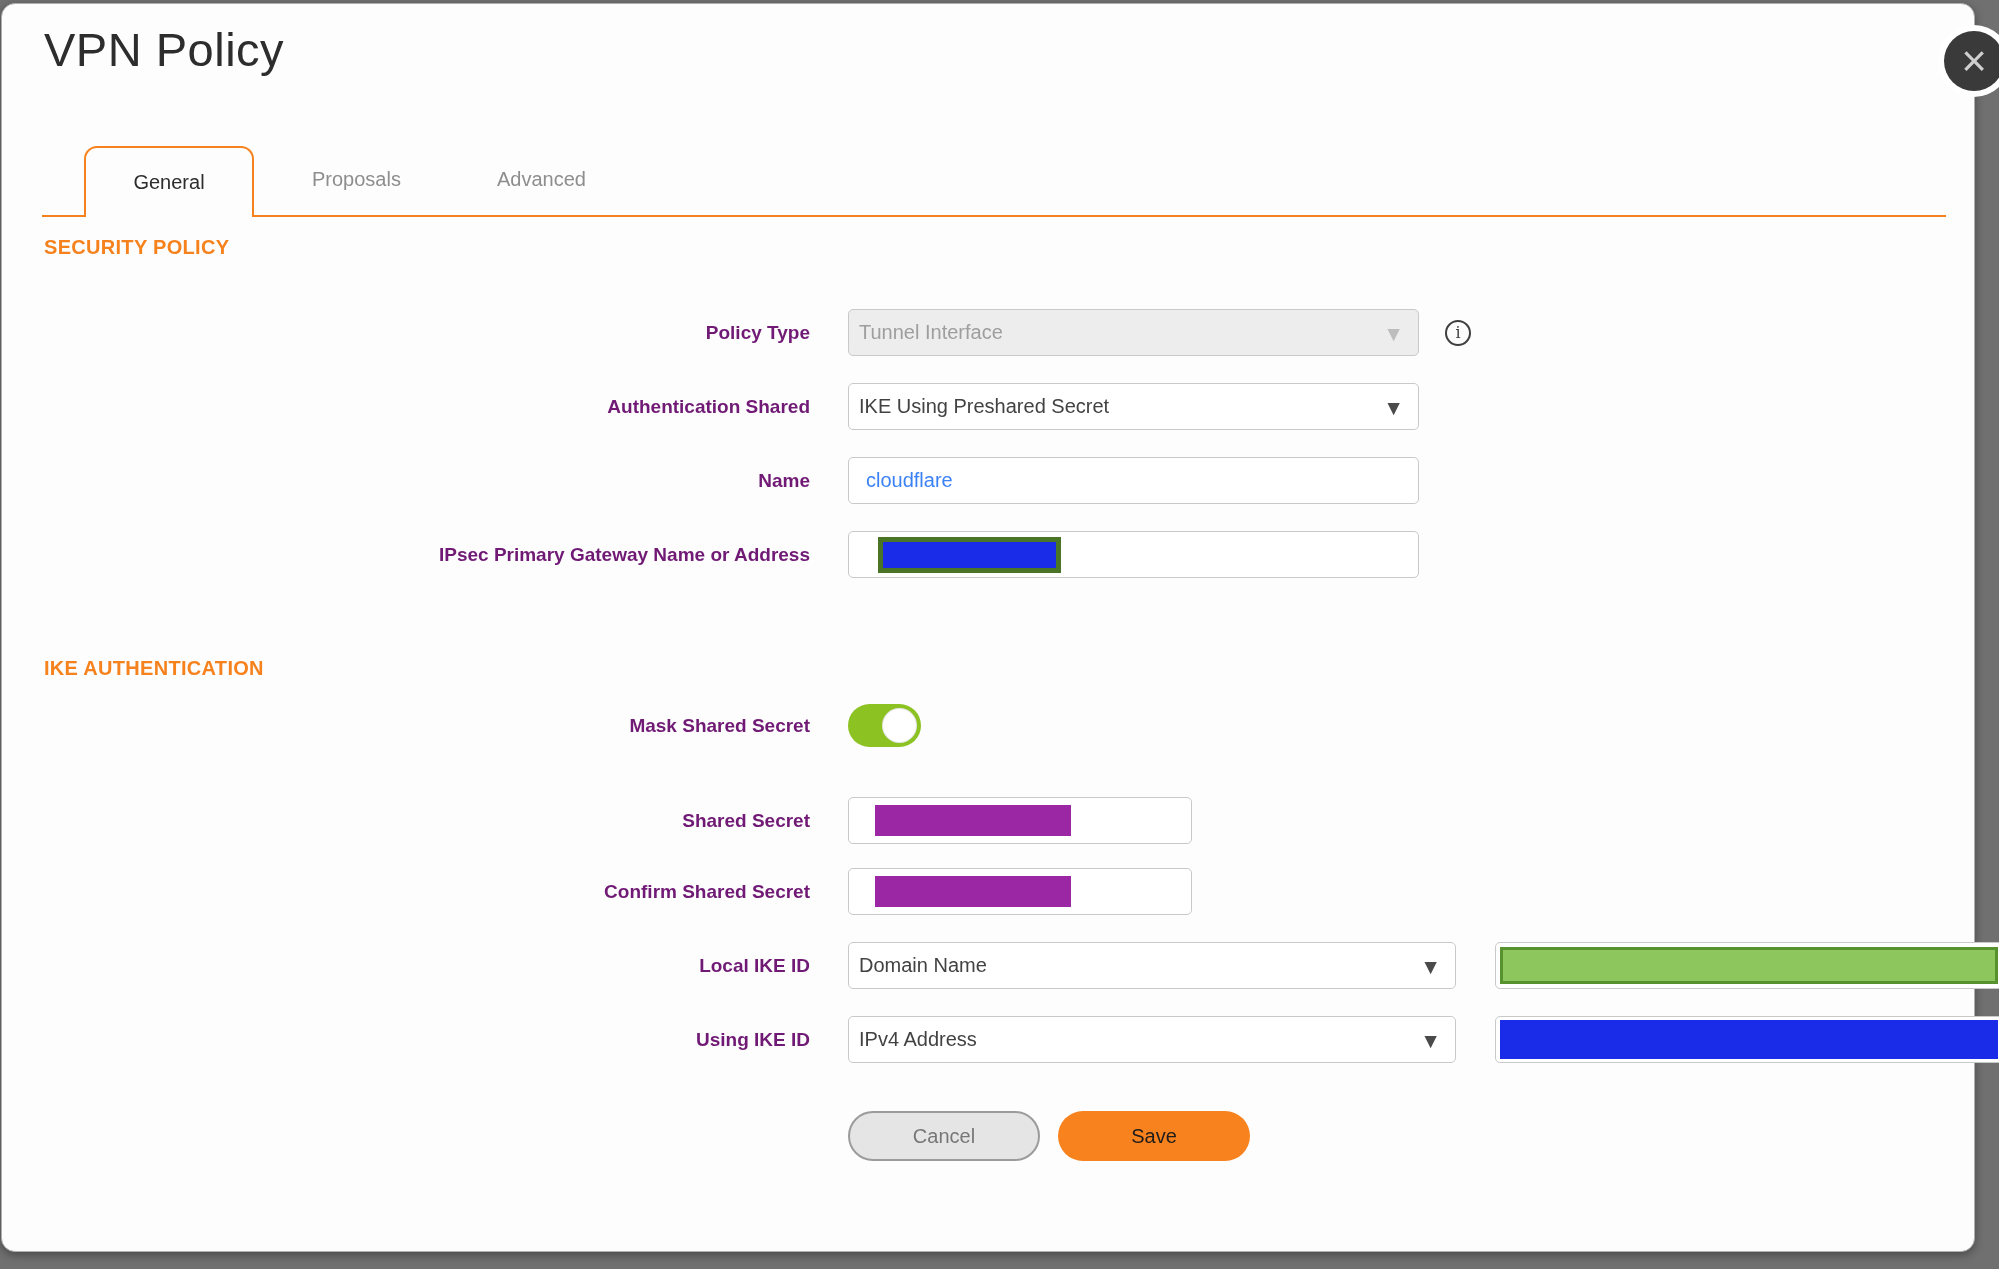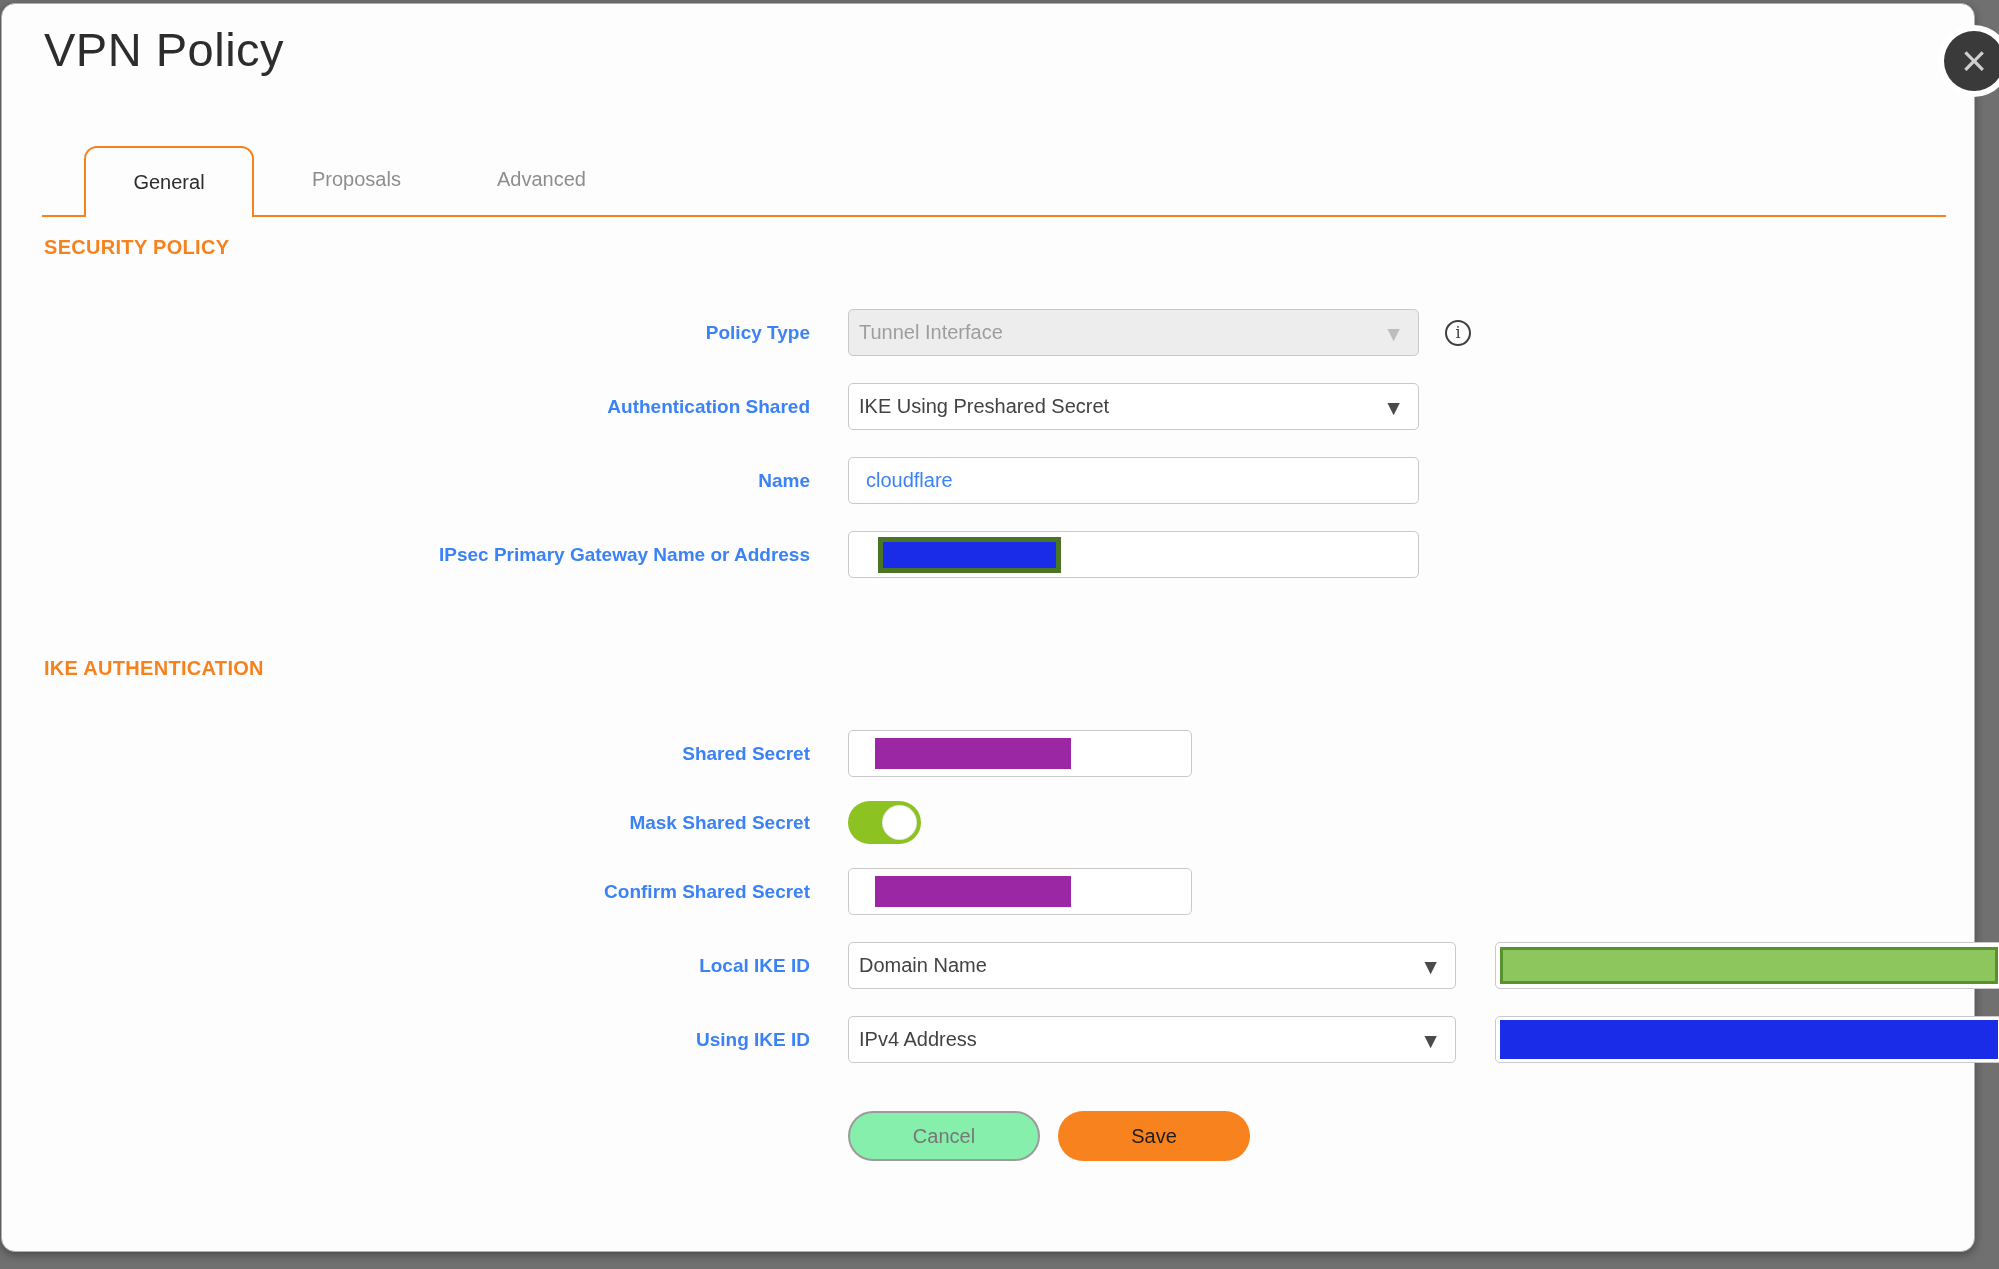--- a/index.html
+++ b/index.html
@@ -49,21 +49,21 @@
   }
   .heading-ike { margin-top:78px; }
 
   .row { display:flex; align-items:center; margin-top:27px; }
   .row.first { margin-top:50px; }
   .row.tight { margin-top:24px; }
   .row.buttons { margin-top:48px; padding-left:846px; }
 
   .lbl {
     width:846px; padding-right:38px; box-sizing:border-box; flex:none;
-    text-align:right; font-size:19px; font-weight:700; color:#3b82f6;
+    text-align:right; font-size:19px; font-weight:700; color:#701a75;
   }
 
   .control {
     height:47px; background:#FFFFFF; border:1px solid #C9C9C9; border-radius:5px;
     box-sizing:border-box; display:flex; align-items:center; position:relative;
     font-size:20px; color:#424242; flex:none;
   }
   .select { padding:0 54px 0 10px; cursor:pointer; }
   .plain  { padding:0 16px; }
   .w-main { width:571px; }
@@ -113,21 +113,21 @@
     position:absolute; top:4px; right:4px; width:35px; height:35px;
     border-radius:50%; background:#FFFFFF;
     box-shadow:inset 0 0 0 1px rgba(0,0,0,0.10);
   }
 
   .btn {
     height:50px; border-radius:26px; box-sizing:border-box; flex:none;
     display:flex; align-items:center; justify-content:center;
     font-size:20px; cursor:pointer;
   }
-  .btn-cancel { width:192px; background:#86efac; border:2px solid #9B9B9B; color:#777777; }
+  .btn-cancel { width:192px; background:#e5e5e5; border:2px solid #9B9B9B; color:#777777; }
   .btn-save { width:192px; margin-left:18px; background:var(--orange-btn,#F8821D); color:#1D1D1D; }
 </style>
 </head>
 <body>
 
 <div class="modal">
 
   <div class="title">VPN Policy</div>
 
   <div class="tabs">
@@ -172,35 +172,35 @@
 
     <div class="row">
       <div class="lbl">IPsec Primary Gateway Name or Address</div>
       <div class="control plain w-main">
         <div class="r-gateway"></div>
       </div>
     </div>
 
     <div class="sec-heading heading-ike">IKE AUTHENTICATION</div>
 
+    <div class="row tight">
+      <div class="lbl">Mask Shared Secret</div>
+      <div class="toggle">
+        <div class="knob"></div>
+      </div>
+    </div>
+
     <div class="row first">
       <div class="lbl">Shared Secret</div>
       <div class="control plain w-secret">
         <div class="r-purple"></div>
       </div>
     </div>
 
     <div class="row tight">
-      <div class="lbl">Mask Shared Secret</div>
-      <div class="toggle">
-        <div class="knob"></div>
-      </div>
-    </div>
-
-    <div class="row tight">
       <div class="lbl">Confirm Shared Secret</div>
       <div class="control plain w-secret">
         <div class="r-purple"></div>
       </div>
     </div>
 
     <div class="row">
       <div class="lbl">Local IKE ID</div>
       <div class="control select w-sel">
         <span>Domain Name</span>

